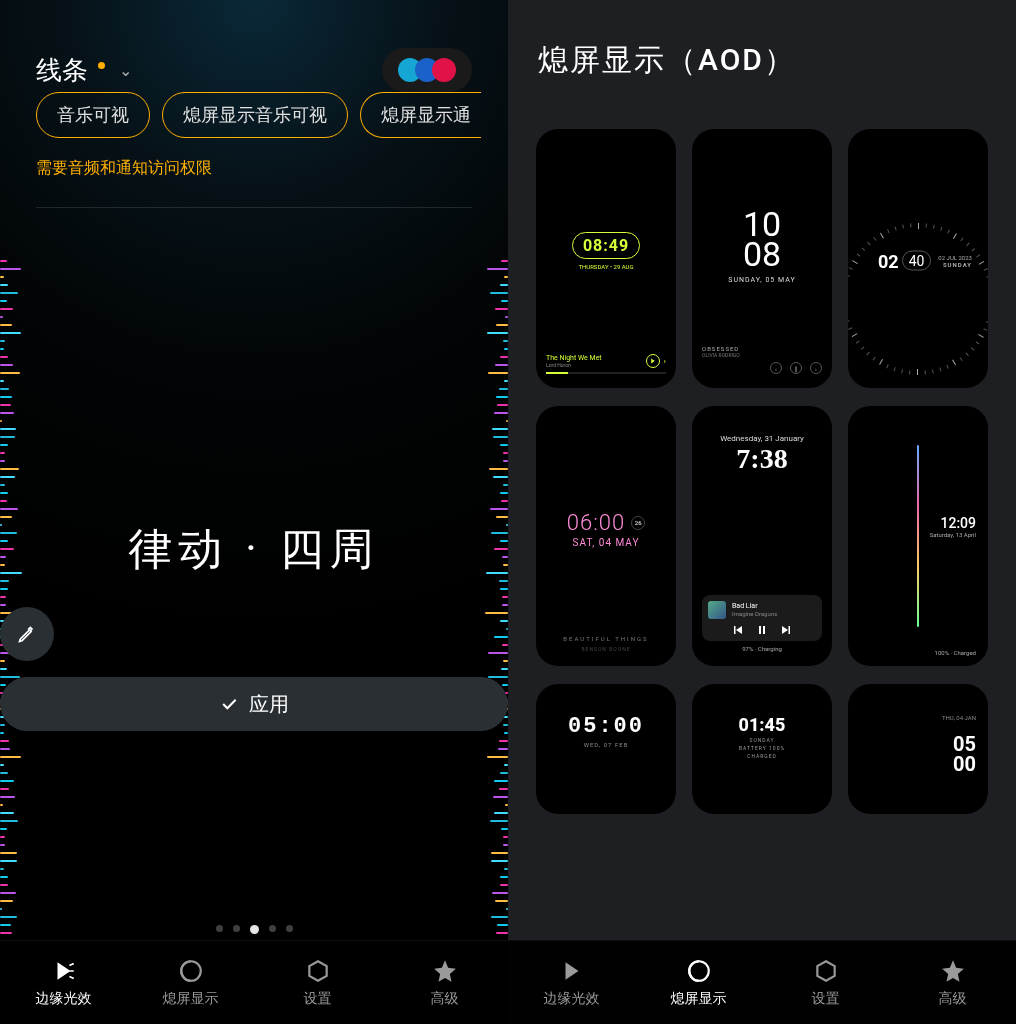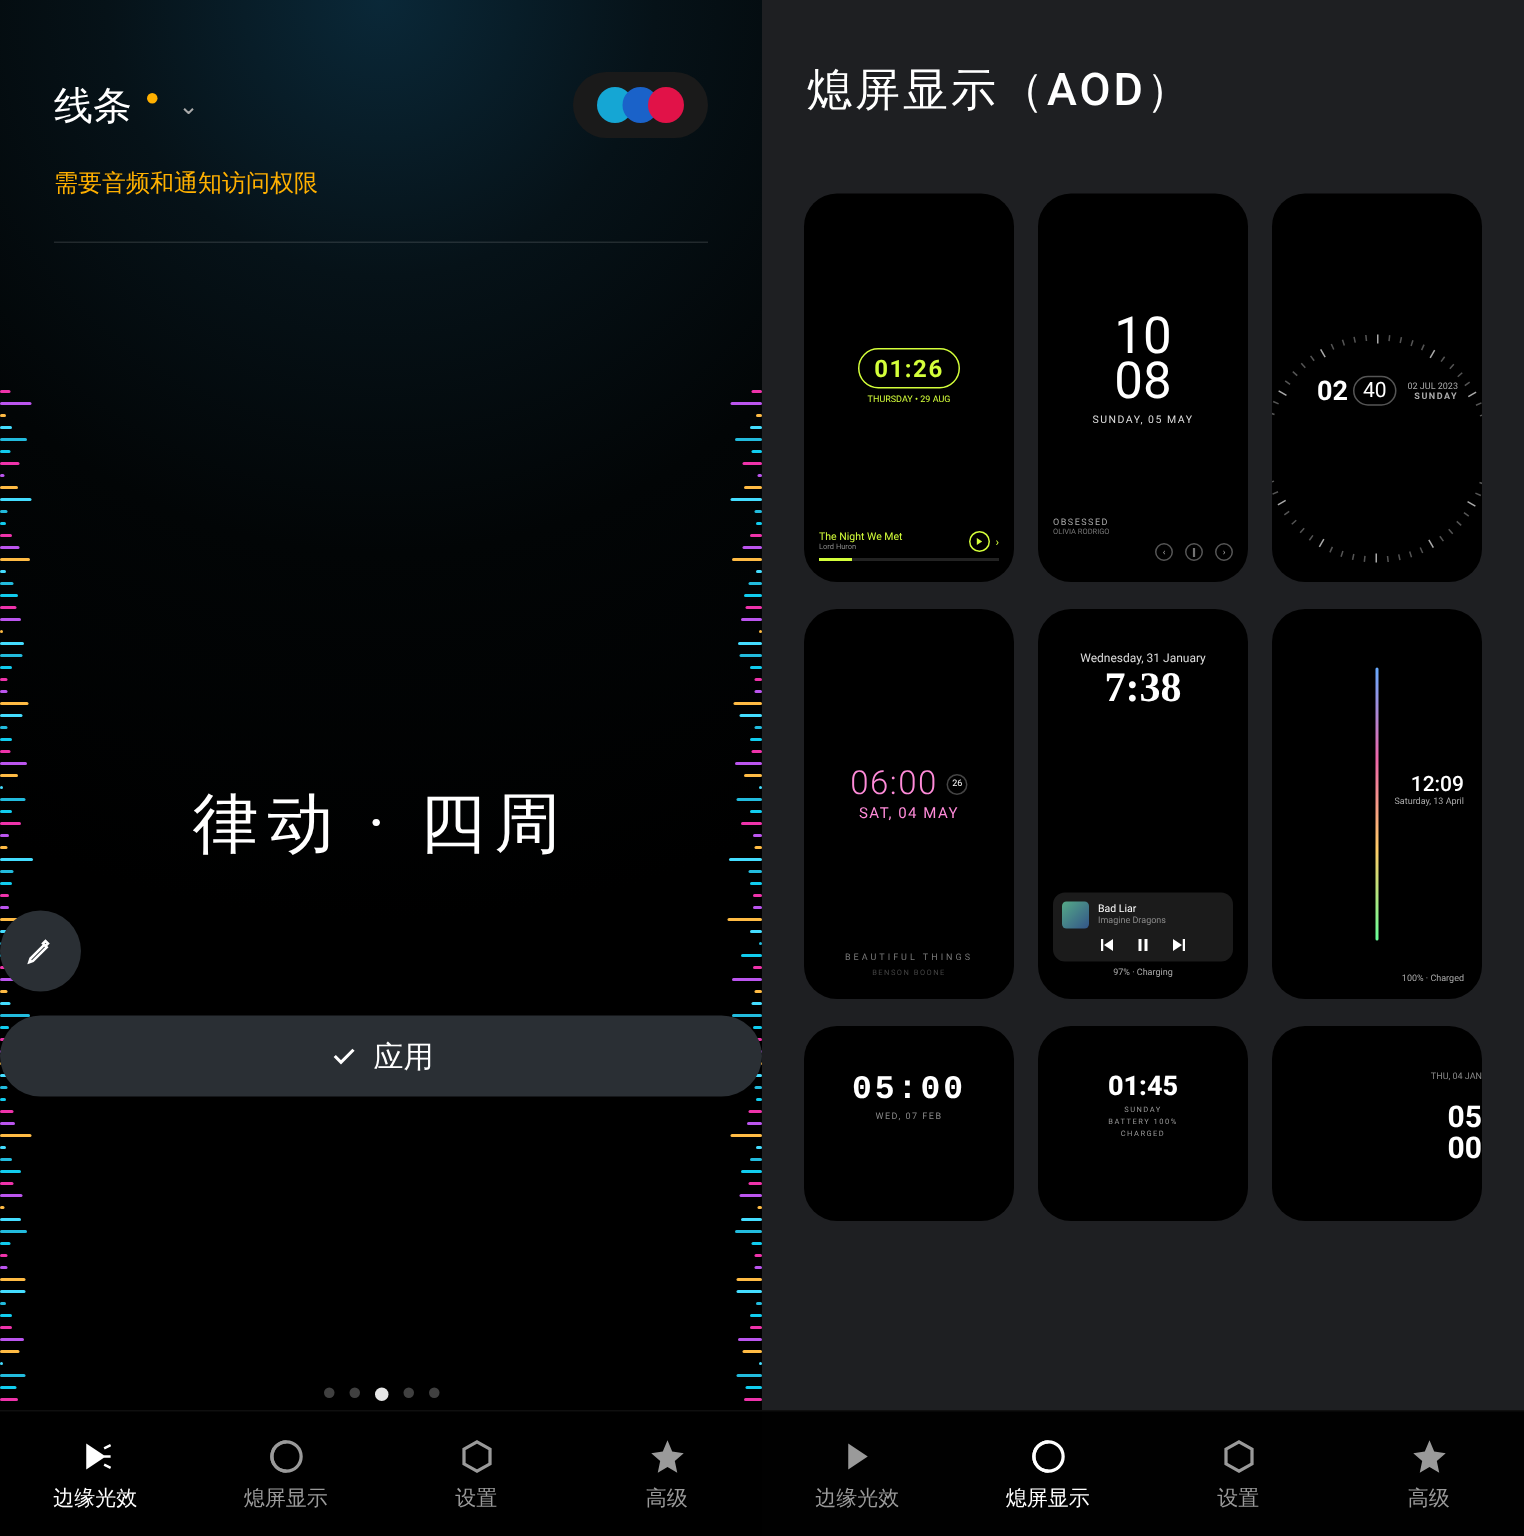--- a/index.html
+++ b/index.html
@@ -105,21 +105,21 @@
   .c6 .tm .d { font-size:6px; color:#aaa; }
   .c6 .foot { position:absolute; bottom:10px; right:12px; font-size:6px; color:#aaa; text-align:right; }
 
   
   .row3 .card { aspect-ratio:auto; height:130px; justify-content:flex-start; padding-top:30px; }
   .c7 .dig { font-family:"Courier New",monospace; font-size:22px; letter-spacing:2px; font-weight:700; }
   .c7 .dt { font-size:6px; color:#888; letter-spacing:1px; margin-top:2px; }
   .c8 { align-items:center; }
   .c8 .tm { font-size:18px; font-weight:800; }
   .c8 .line { font-size:5px; color:#999; margin-top:2px; letter-spacing:1px; }
-  .c9 { align-items:flex-end; padding-right:0; }
+  .c9 { align-items:flex-end; padding-right:12px; }
   .c9 .dt { font-size:6px; color:#888; align-self:flex-end; }
   .c9 .stk { font-family:"Courier New",monospace; font-size:20px; font-weight:700; line-height:.95; margin-top:14px; text-align:right;}
 </style>
 </head>
 <body>
 
 <div class="pane pane-left">
   <div class="viz" id="viz">
       <i style="top: 260px; width: 7px; background: rgb(238, 51, 170); left: 0px;"></i>
       <i style="top: 268px; width: 21px; background: rgb(187, 85, 238); left: 0px;"></i>
@@ -299,20 +299,25 @@
       <span class="badge-dot"></span>
       <span class="chev">⌄</span>
     </div>
     <div class="colorpill">
       <span class="cdot" style="background: rgb(21, 166, 212);"></span>
       <span class="cdot" style="background: rgb(26, 98, 201);"></span>
       <span class="cdot" style="background: rgb(225, 18, 72);"></span>
     </div>
   </div>
 
+  <div class="chips">
+    <div class="chip">音乐可视</div>
+    <div class="chip">熄屏显示音乐可视</div>
+    <div class="chip cut">熄屏显示通</div>
+  </div>
   <div class="warn">需要音频和通知访问权限</div>
   <div class="divider"></div>
 
   <div class="center-area">
     <div class="big">律动 · 四周</div>
     <div class="actions">
       <div class="btn btn-edit">
         <svg class="icon" viewBox="0 0 24 24" fill="none" stroke="#fff" stroke-width="2">
             <path d="M3 21l3-1 11-11-2-2L4 18l-1 3zM14 6l2-2 2 2-2 2-2-2z"></path>
           </svg>
@@ -366,21 +371,21 @@
 
 <div class="pane pane-right">
   <div class="r-hdr">
     <div class="r-title">熄屏显示（AOD）</div>
   </div>
 
   <div class="grid">
 
     <div class="card c1">
       <div class="top">
-        <div class="pill">01:26</div>
+        <div class="pill">08:49</div>
         <div class="sub">THURSDAY • 29 AUG</div>
       </div>
       <div class="bot">
         <div class="music">
           <div>
             <div class="tt">The Night We Met</div>
             <div style="font-size:5px;color:#888">Lord Huron</div>
           </div>
           <div style="display:flex;gap:4px;align-items:center">
             <div class="play">

